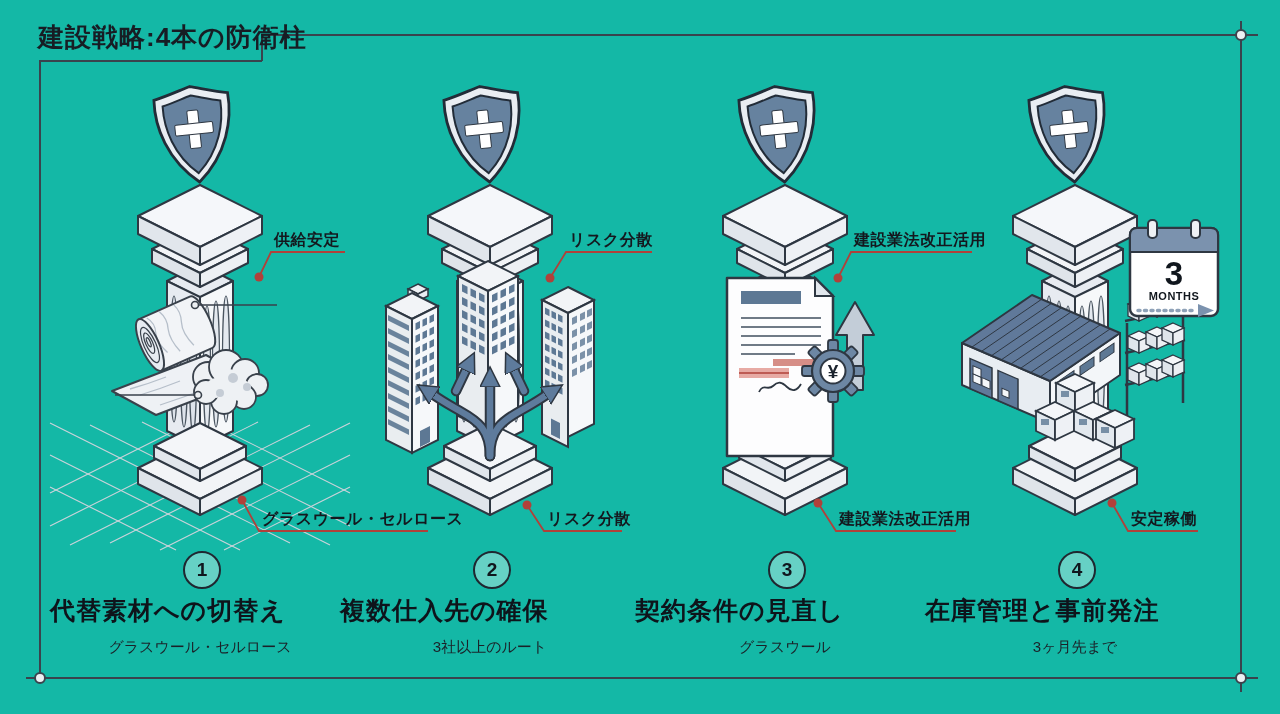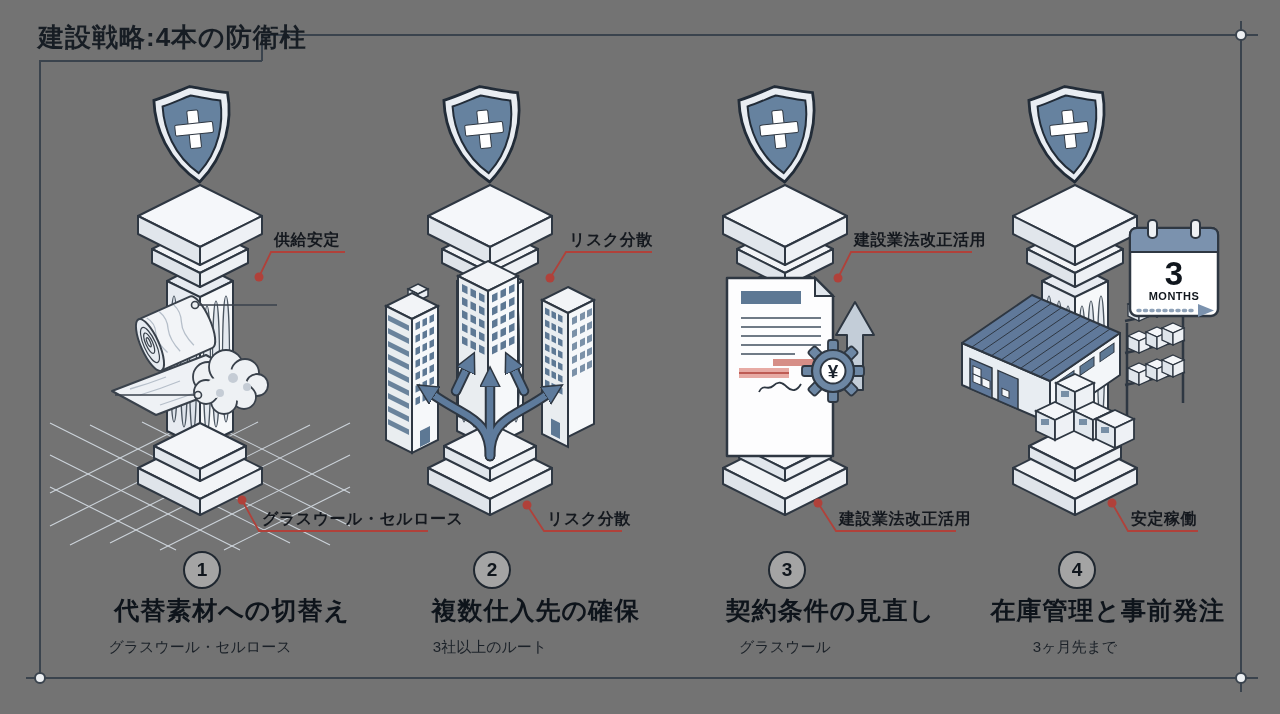--- a/index.html
+++ b/index.html
@@ -1,29 +1,29 @@
 <!DOCTYPE html>
 <html><head>
 <meta charset="utf-8">
 <style>
   html,body{margin:0;padding:0;background:#dfe3e8;}
-  .canvas{position:relative;width:1280px;height:714px;background:#737373;overflow:hidden;
+  .canvas{position:relative;width:1280px;height:714px;background:#14b8a6;overflow:hidden;
           font-family:"Liberation Sans","DejaVu Sans",sans-serif;}
   svg{display:block;}
   .frame-svg{position:absolute;left:0;top:0;z-index:1;}
   .pillar-svg{position:absolute;top:60px;width:340px;height:560px;z-index:2;}
   .overlay-svg{position:absolute;left:0;top:0;z-index:5;pointer-events:none;}
   .page-title{position:absolute;left:38px;top:20px;font-size:26px;font-weight:800;
               color:#171d24;letter-spacing:1px;z-index:6;white-space:nowrap;}
   .callout{position:absolute;font-size:16px;font-weight:700;color:#14181e;
            white-space:nowrap;z-index:6;letter-spacing:0.5px;}
   .num-circle{position:absolute;top:551px;width:34px;height:34px;border:2.5px solid #1f2730;
               border-radius:50%;display:flex;align-items:center;justify-content:center;
               font-size:19px;font-weight:700;color:#10161d;z-index:6;background:rgba(255,255,255,0.35);}
-  .heading{position:absolute;top:594px;width:300px;text-align:right;font-size:25px;
+  .heading{position:absolute;top:594px;width:300px;text-align:left;font-size:25px;
            font-weight:800;color:#0e141b;z-index:6;letter-spacing:1px;white-space:nowrap;}
   .subheading{position:absolute;top:638px;width:300px;text-align:center;font-size:15px;
               font-weight:500;color:#1b2128;z-index:6;white-space:nowrap;}
   .cal-num{font-size:33px;font-weight:800;fill:#10161d;}
   .cal-unit{font-size:11px;font-weight:700;fill:#10161d;letter-spacing:0.5px;}
   .yen{font-size:19px;font-weight:800;fill:#1c242e;}
 </style>
 </head>
 <body>
 

